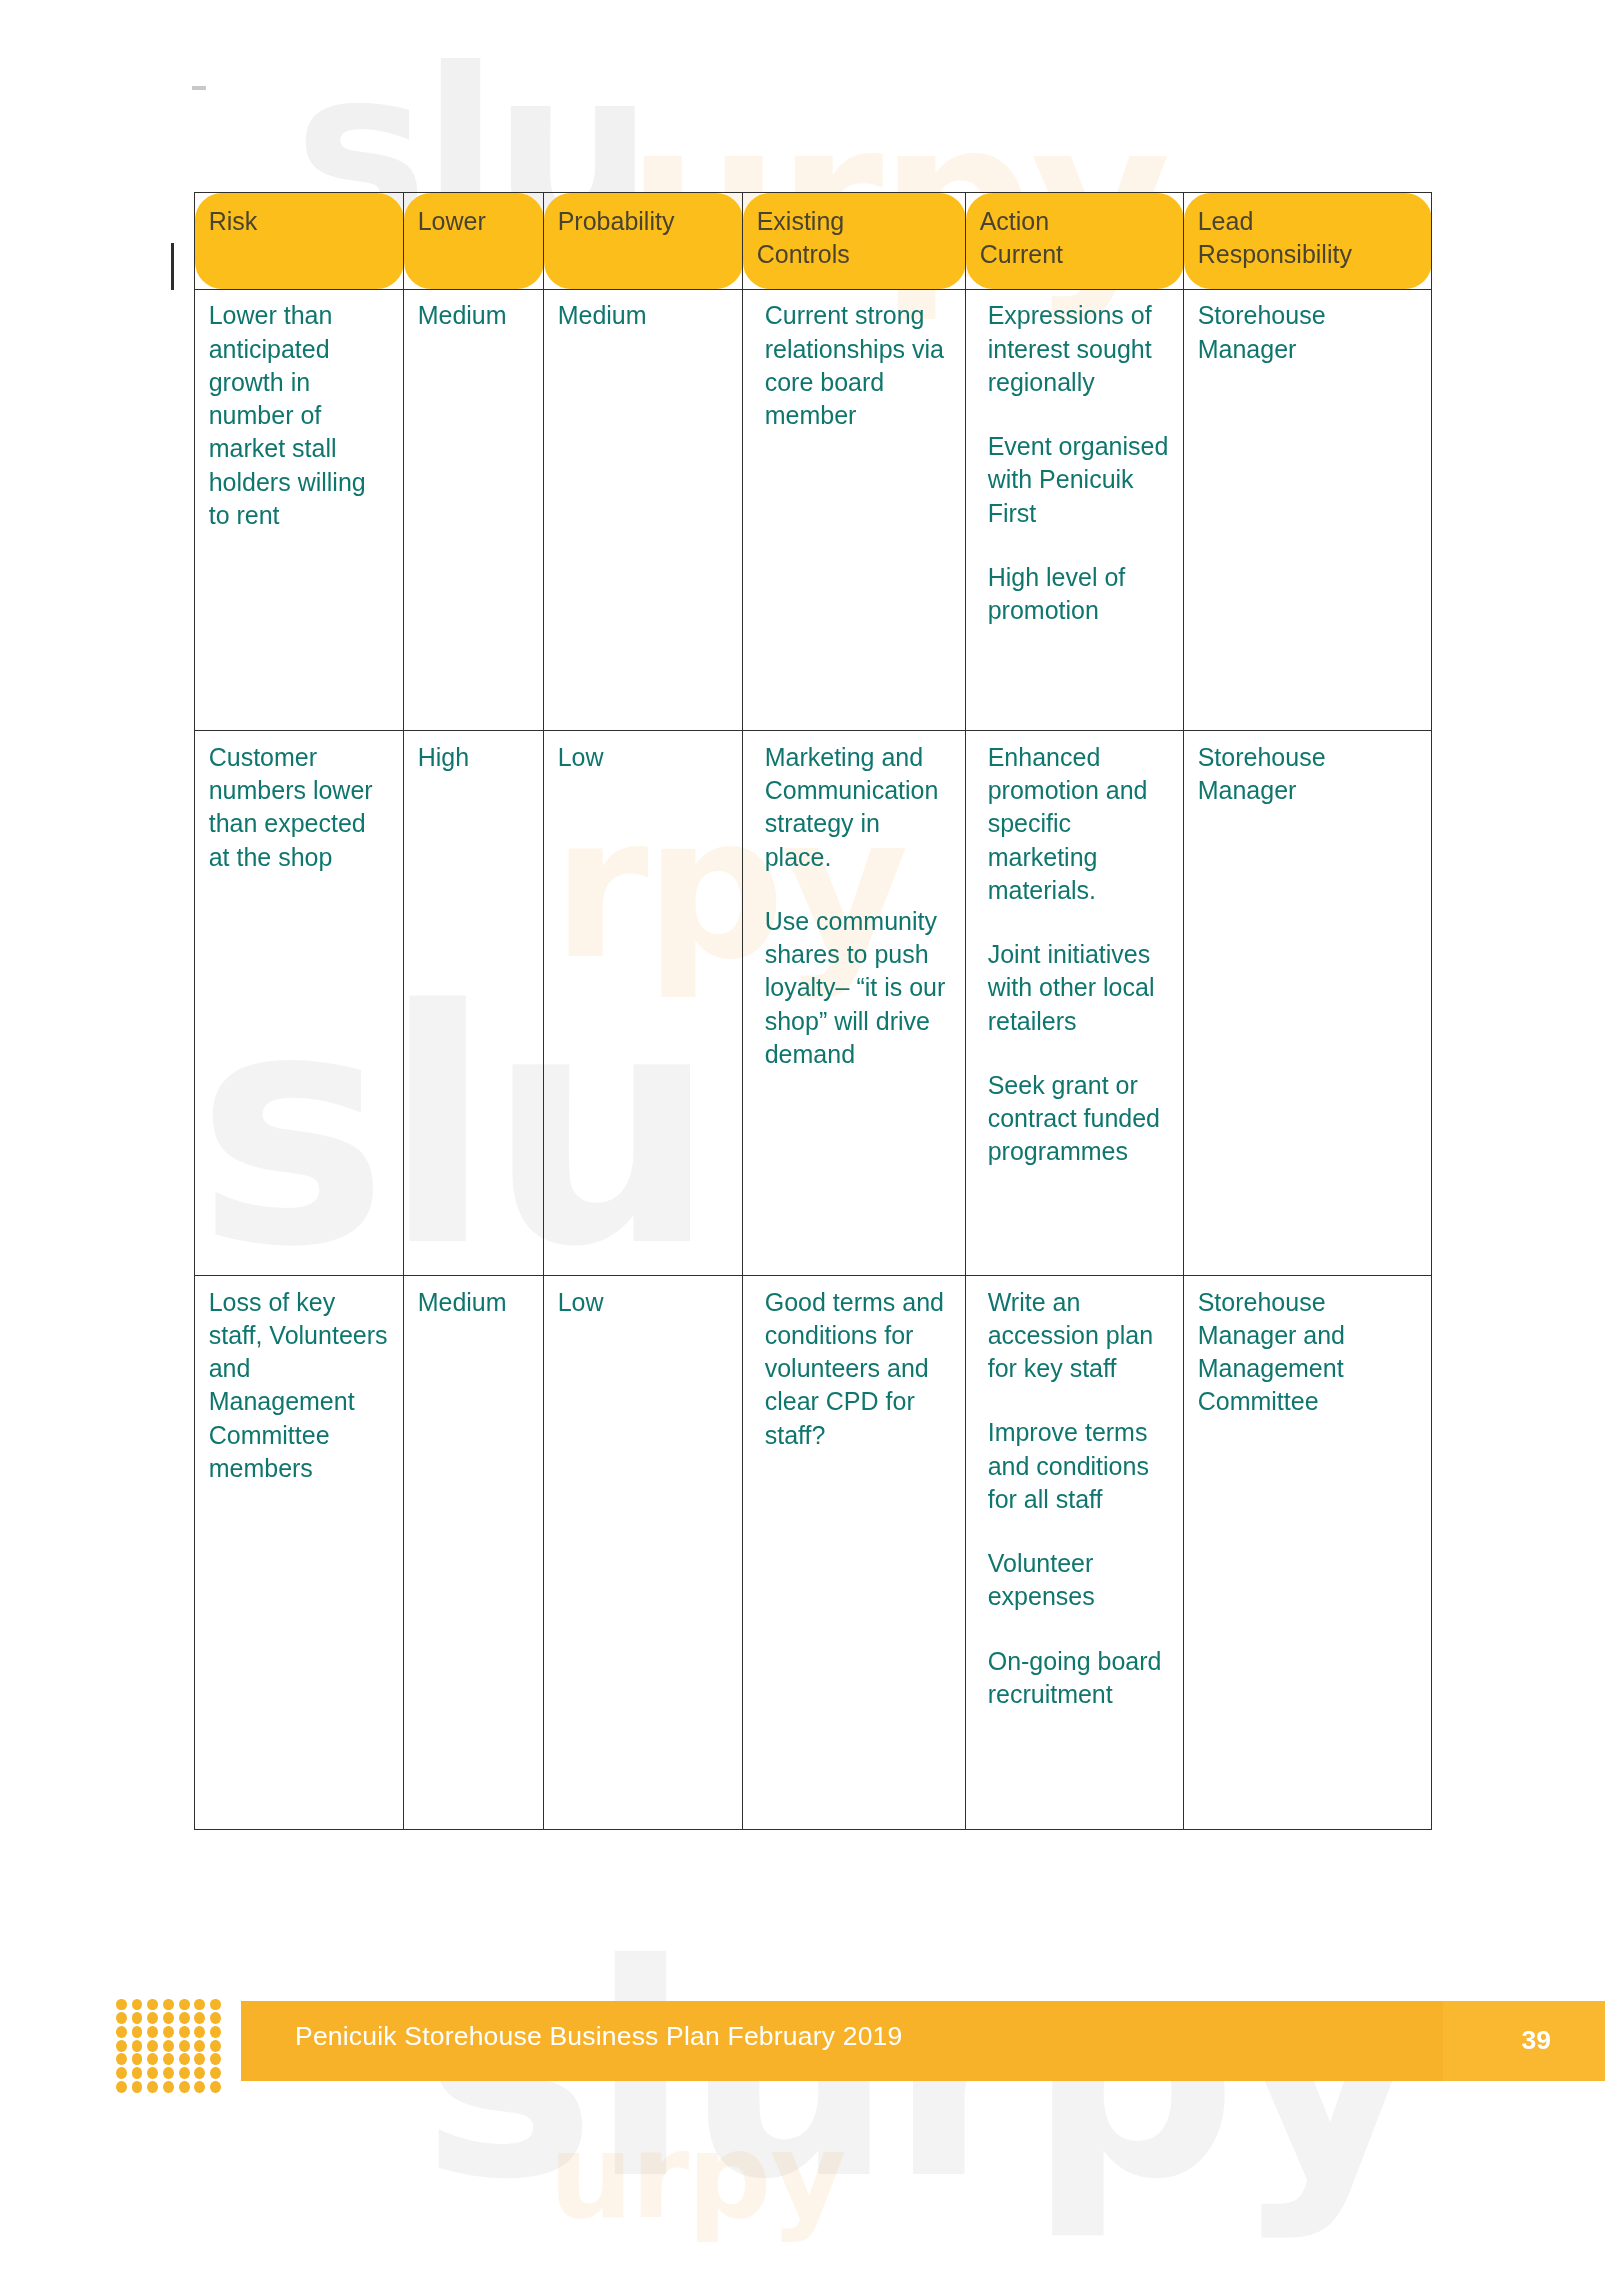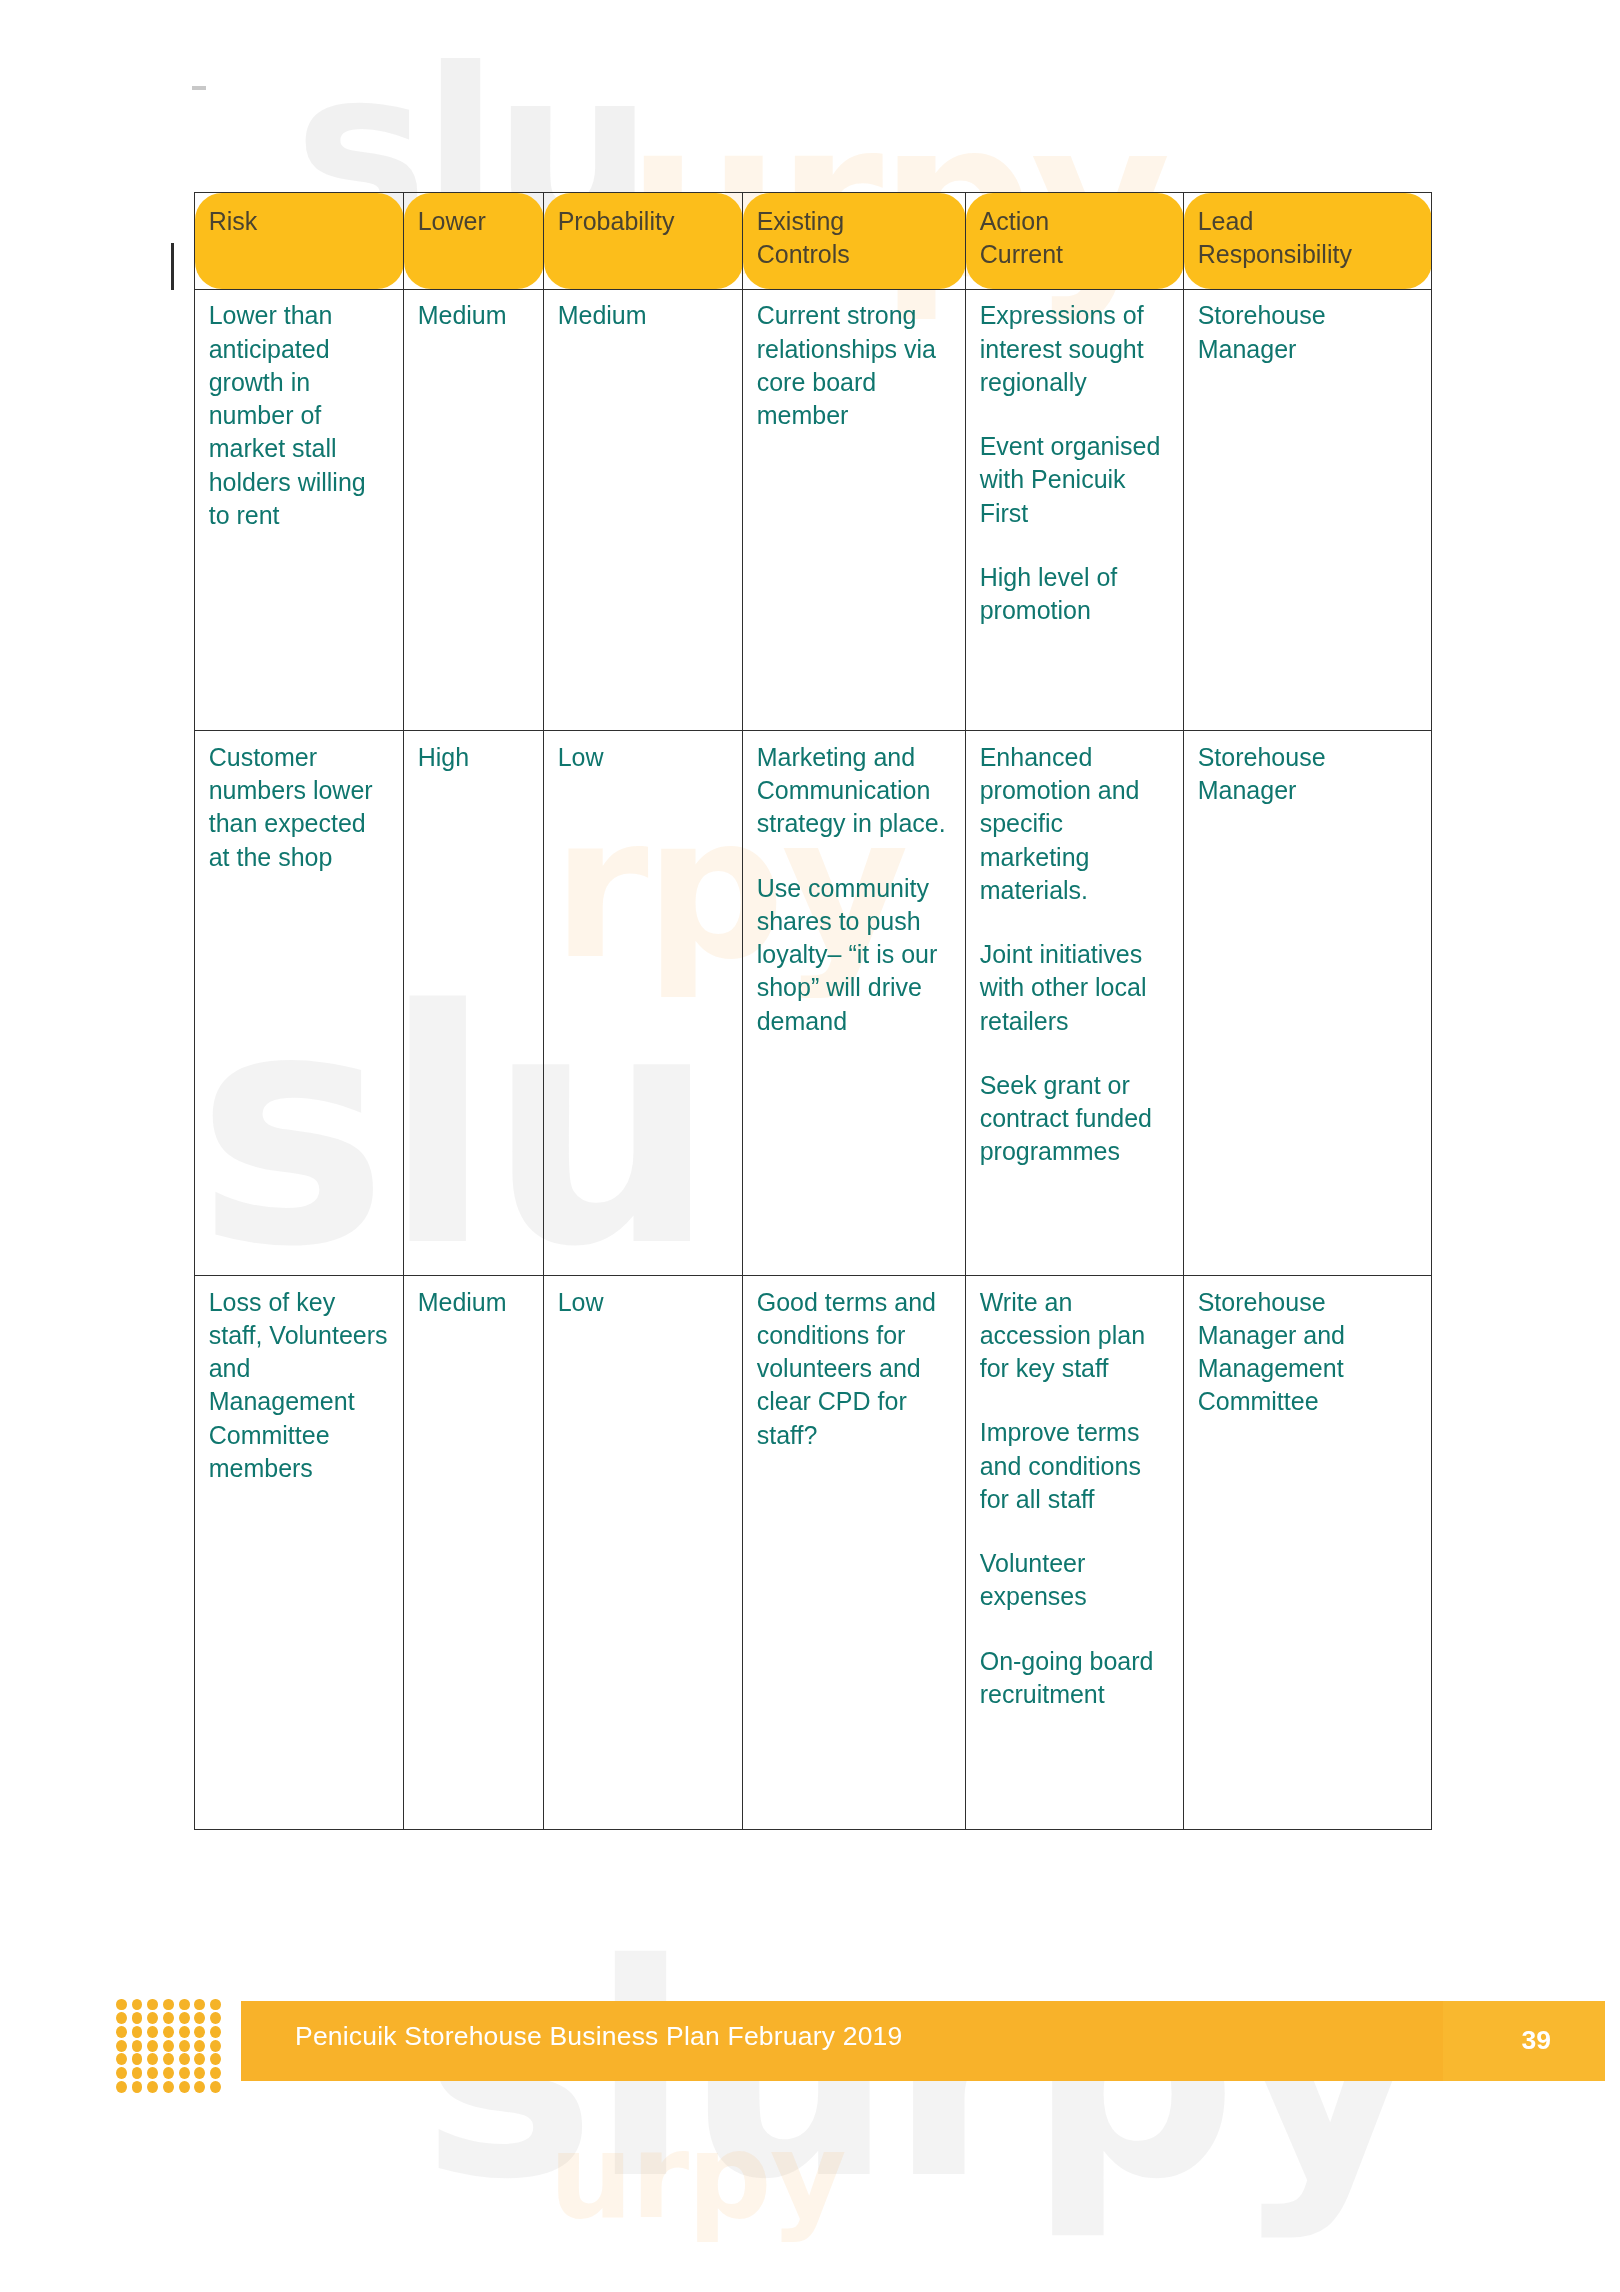--- a/index.html
+++ b/index.html
@@ -114,21 +114,21 @@
     padding-top: 11.8px;
     border-radius: 27px;
   }
   .col-risk        { width: 209px; }
   .col-impact      { width: 140px; }
   .col-probability { width: 199px; }
   .col-controls    { width: 223px; }
   .col-action      { width: 218px; }
   .col-lead        { width: 248px; }
 
-  .cell-para { margin: 0 0 31px 0; }
+  .cell-para { margin: 0 0 31px 8px; }
   .cell-para:last-child { margin-bottom: 0; }
   .cell-plain { margin: 0; }
 
   .row-1 td { height: 421px; }
   .row-2 td { height: 524px; }
   .row-3 td { height: 534px; }
 
   
   .footer {
     position: absolute;

